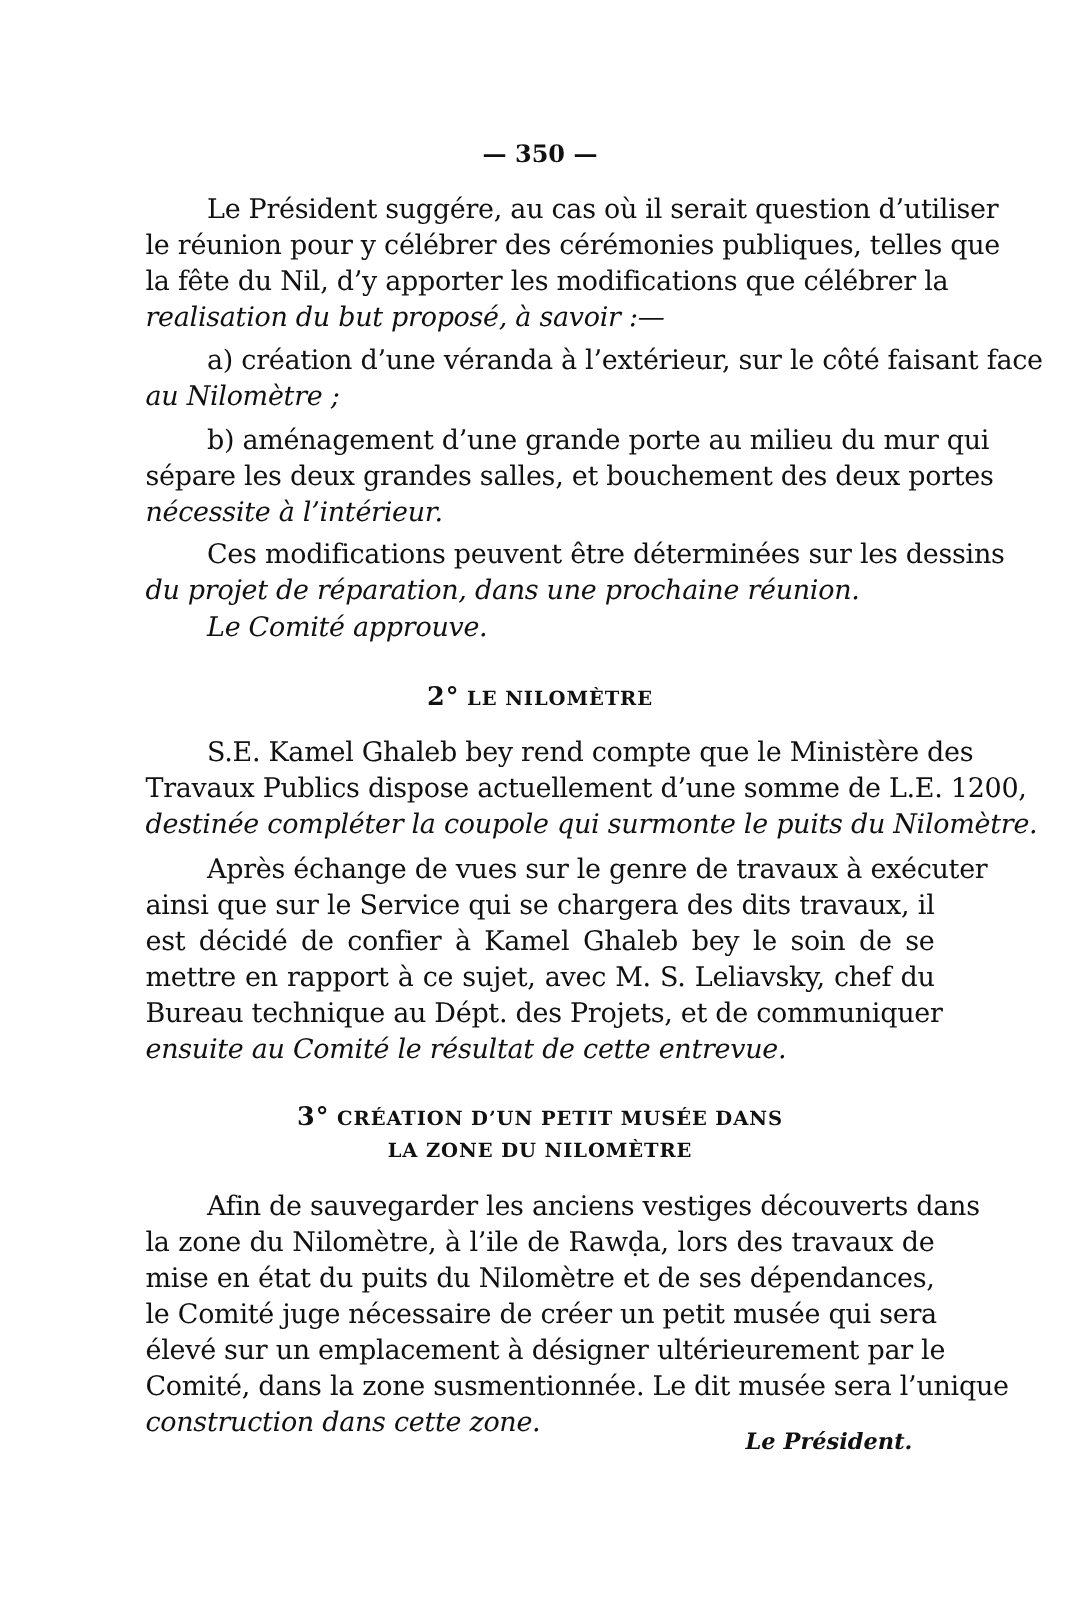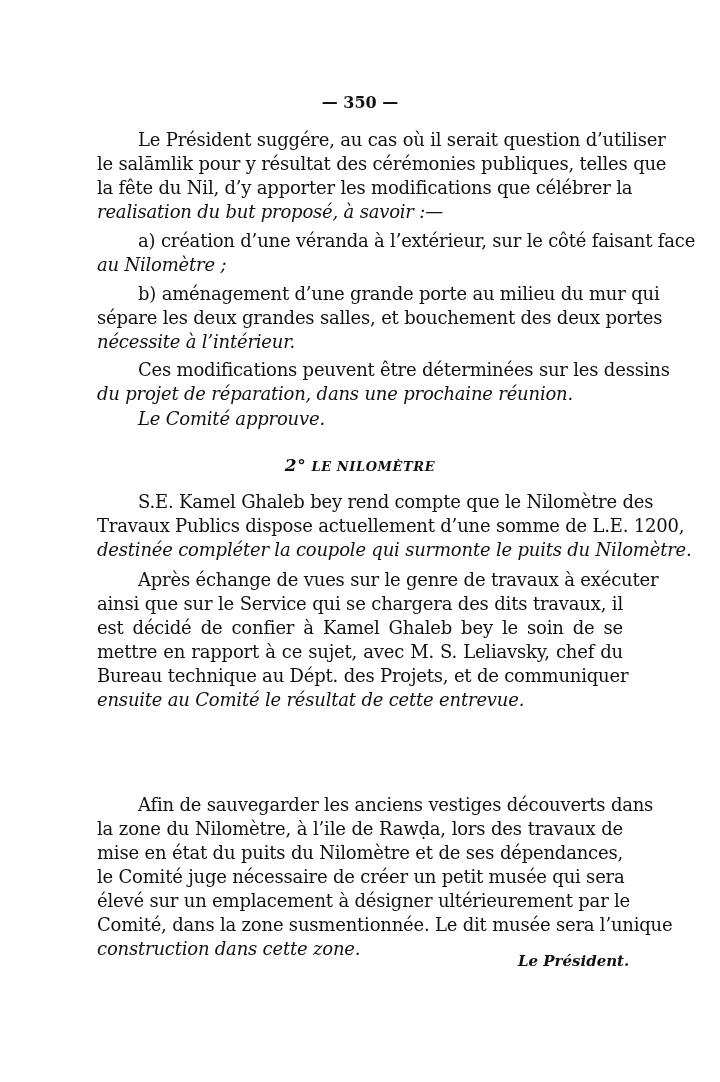--- a/index.html
+++ b/index.html
@@ -6,34 +6,34 @@
   body { width:720px; height:1082px; position:relative; overflow:hidden;
          font-family:"DejaVu Serif","Liberation Serif",serif; color:#111; }
   .page { position:absolute; left:0; top:0; width:720px; height:780px; }
   .ln { position:absolute; left:97px; width:526px; font-size:18px; line-height:24px;
         white-space:nowrap; text-align:justify; text-align-last:justify; letter-spacing:-0.2px; }
   .ln.ind { left:138px; width:485px; }
   .ln.last { text-align-last:left;font-style:italic; }
   .pgnum { position:absolute; left:0; width:720px; top:93px; text-align:center;
            font-size:16px; font-weight:bold; }
   .head { position:absolute; left:0; width:720px; text-align:center;
-          font-size:13px; font-weight:bold; letter-spacing:0.6px;font-style:italic; }
+          font-size:13px; font-weight:bold; letter-spacing:0.6px; }
   .head .big { font-size:17px; }
-  .sig { position:absolute; left:518px; top:952px; font-size:15px; font-style:italic; font-weight:bold; }
+  .sig { position:absolute; left:497px; top:952px; font-size:15px; font-style:italic; font-weight:bold; }
 </style>
 </head>
 <body>
 
 <div class="page">
 
   <div class="pgnum">— 350 —</div>
 
   <div>
     <div class="ln ind" style="top:128px">Le Président suggére, au cas où il serait question d’utiliser</div>
-    <div class="ln" style="top:152px">le salāmlik pour y résultat des cérémonies publiques, telles que</div>
+    <div class="ln" style="top:152px">le réunion pour y célébrer des cérémonies publiques, telles que</div>
     <div class="ln" style="top:176px">la fête du Nil, d’y apporter les modifications que célébrer la</div>
     <div class="ln last" style="top:200px">realisation du but proposé, à savoir :—</div>
   </div>
 
   <div>
     <div class="ln ind" style="top:229px">a) création d’une véranda à l’extérieur, sur le côté faisant face</div>
     <div class="ln last" style="top:253px">au Nilomètre ;</div>
   </div>
 
   <div>
@@ -50,34 +50,41 @@
   <div>
     <div class="ln ind last" style="top:407px">Le Comité approuve.</div>
   </div>
 
   <div class="head" style="top:455px">
     <span class="big">2°</span>
     <span>LE NILOMÈTRE</span>
   </div>
 
   <div>
-    <div class="ln ind" style="top:490px">S.E. Kamel Ghaleb bey rend compte que le Nilomètre des</div>
+    <div class="ln ind" style="top:490px">S.E. Kamel Ghaleb bey rend compte que le Ministère des</div>
     <div class="ln" style="top:514px">Travaux Publics dispose actuellement d’une somme de L.E. 1200,</div>
     <div class="ln last" style="top:538px">destinée compléter la coupole qui surmonte le puits du Nilomètre.</div>
   </div>
 
   <div>
     <div class="ln ind" style="top:568px">Après échange de vues sur le genre de travaux à exécuter</div>
     <div class="ln" style="top:592px">ainsi que sur le Service qui se chargera des dits travaux, il</div>
     <div class="ln" style="top:616px">est décidé de confier à Kamel Ghaleb bey le soin de se</div>
     <div class="ln" style="top:640px">mettre en rapport à ce sujet, avec M. S. Leliavsky, chef du</div>
     <div class="ln" style="top:664px">Bureau technique au Dépt. des Projets, et de communiquer</div>
     <div class="ln last" style="top:688px">ensuite au Comité le résultat de cette entrevue.</div>
   </div>
 
+  <div class="head" style="top:735px">
+    <span class="big">3°</span>
+    <span>CRÉATION D’UN PETIT MUSÉE DANS</span>
+  </div>
+  <div class="head" style="top:760px">
+    <span>LA ZONE DU NILOMÈTRE</span>
+  </div>
 
   <div>
     <div class="ln ind" style="top:793px">Afin de sauvegarder les anciens vestiges découverts dans</div>
     <div class="ln" style="top:817px">la zone du Nilomètre, à l’ile de Rawḍa, lors des travaux de</div>
     <div class="ln" style="top:841px">mise en état du puits du Nilomètre et de ses dépendances,</div>
     <div class="ln" style="top:865px">le Comité juge nécessaire de créer un petit musée qui sera</div>
     <div class="ln" style="top:889px">élevé sur un emplacement à désigner ultérieurement par le</div>
     <div class="ln" style="top:913px">Comité, dans la zone susmentionnée. Le dit musée sera l’unique</div>
     <div class="ln last" style="top:937px">construction dans cette zone.</div>
   </div>

